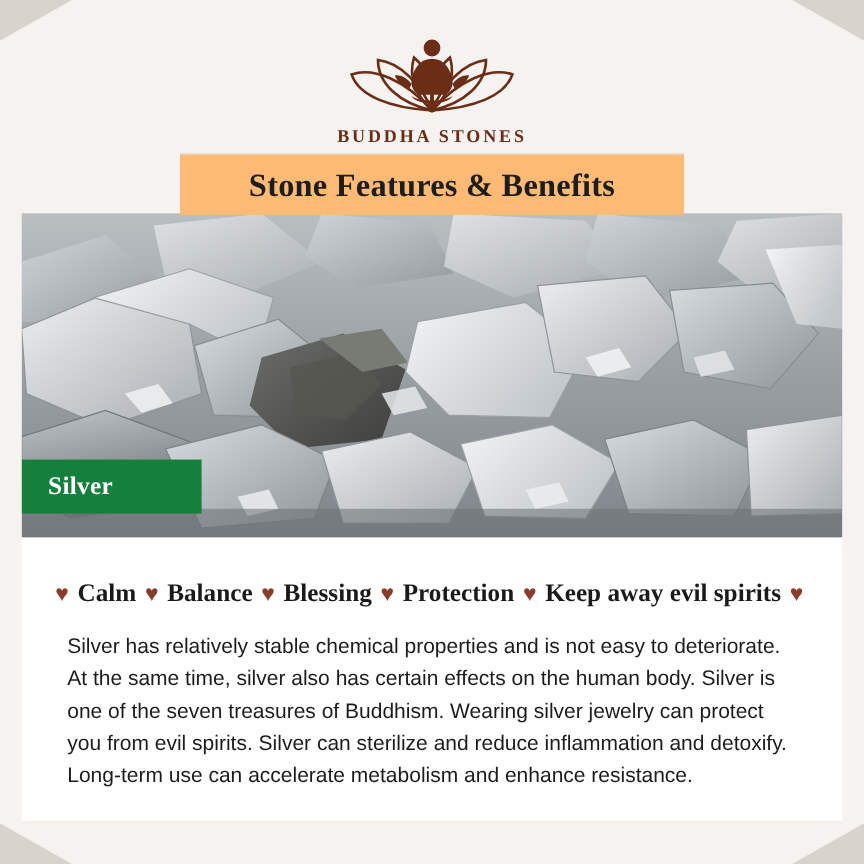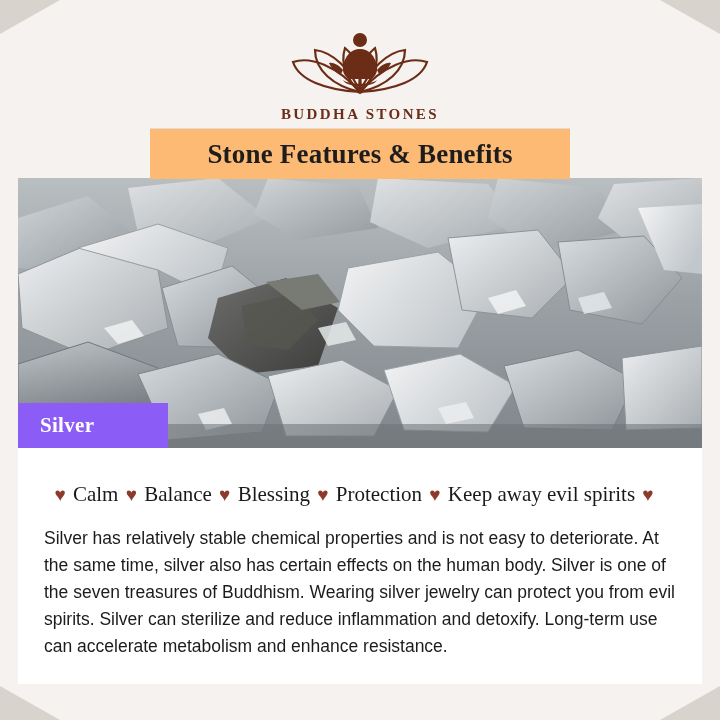--- a/index.html
+++ b/index.html
@@ -88,24 +88,24 @@
     overflow: hidden;
     z-index: 2;
     background: #9aa0a4;
   }
   .photo svg { display: block; }
 
   
   .caption-ribbon {
     position: absolute;
     left: 18px;
-    top: 403px;
+    top: 383px;
     width: 150px;
     height: 45px;
-    background: #8b5cf6;
+    background: #15803d;
     display: flex;
     align-items: center;
     z-index: 3;
   }
   .caption-ribbon .caption-text {
     color: #ffffff;
     font-family: "Liberation Serif", serif;
     font-weight: 700;
     font-size: 21px;
     padding-left: 22px;
@@ -119,38 +119,38 @@
     left: 18px;
     width: 684px;
     bottom: 36px;
     background: #ffffff;
     z-index: 2;
     box-sizing: border-box;
     padding: 34px 26px 20px 26px;
   }
   .keywords {
     font-family: "Liberation Serif", serif;
-    font-weight: 400;
+    font-weight: 700;
     font-size: 21px;
     color: #1a1a1a;
     text-align: center;
     margin: 0 12px 18px 0;
     white-space: nowrap;
   }
   .keywords .heart {
     color: #8a3b2a;
     font-size: 19px;
     padding: 0 2px;
   }
   .body-text {
     font-family: "Liberation Sans", sans-serif;
     font-size: 17.5px;
     line-height: 27px;
     color: #1c1c1c;
-    margin: 0;
+    margin: 12px;
     text-align: left;
   }
   
   .edge {
     position: absolute;
     top: 0;
     width: 18px;
     height: 720px;
     background: #f6f2ef;
     z-index: 3;

